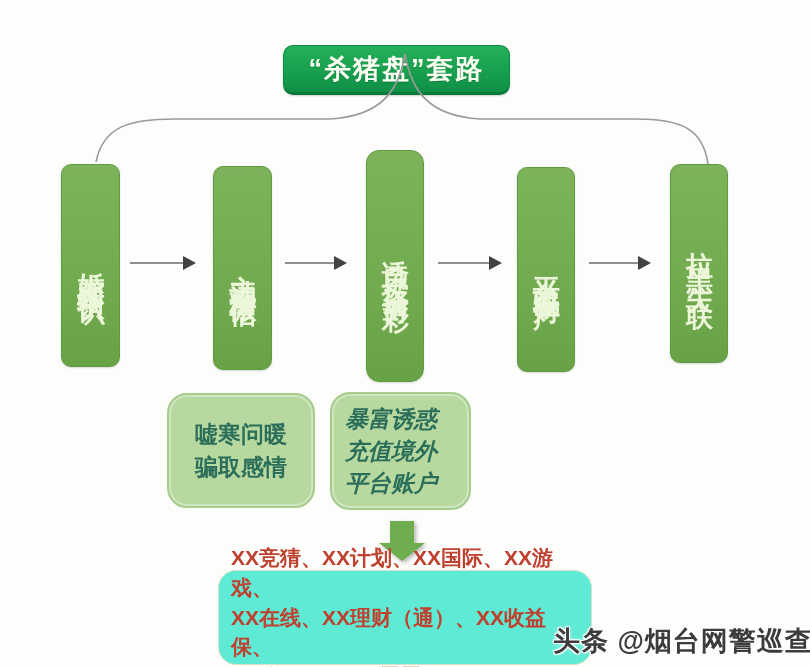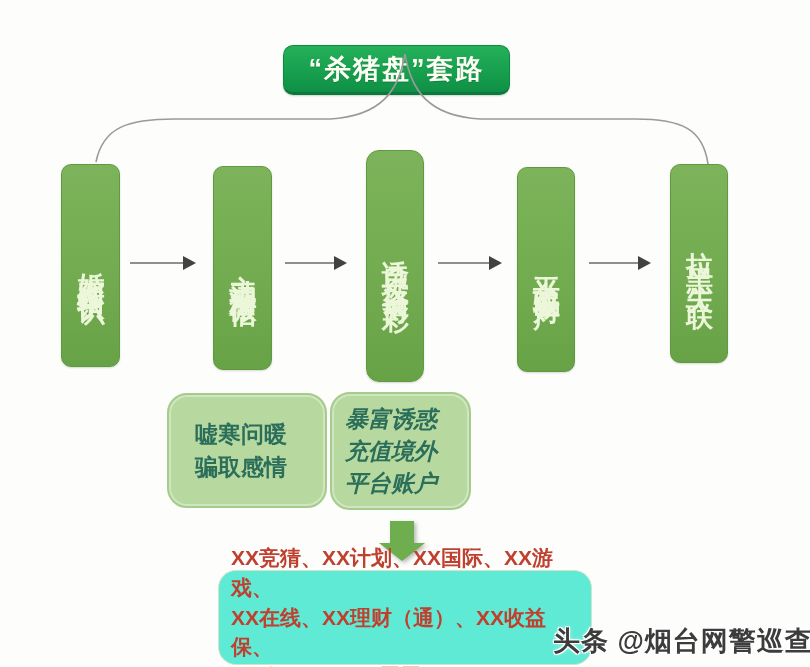--- a/index.html
+++ b/index.html
@@ -143,21 +143,21 @@
   </div>
   <div class="h-arrow" style="left:438px;top:256px;width:64px;">
     <div class="shaft"></div>
     <div class="head"></div>
   </div>
   <div class="h-arrow" style="left:589px;top:256px;width:62px;">
     <div class="shaft"></div>
     <div class="head"></div>
   </div>
 
-  <div class="desc" style="left:167px;top:393px;width:160px;height:115px;padding-left:26px;">
+  <div class="desc" style="left:167px;top:393px;width:148px;height:115px;padding-left:26px;">
     <span>嘘寒问暖
 骗取感情</span>
   </div>
   <div class="desc" style="left:330px;top:392px;width:141px;height:118px;font-style:italic;">
     <span>暴富诱惑
 充值境外
 平台账户</span>
   </div>
 
   <div class="down-arrow">

